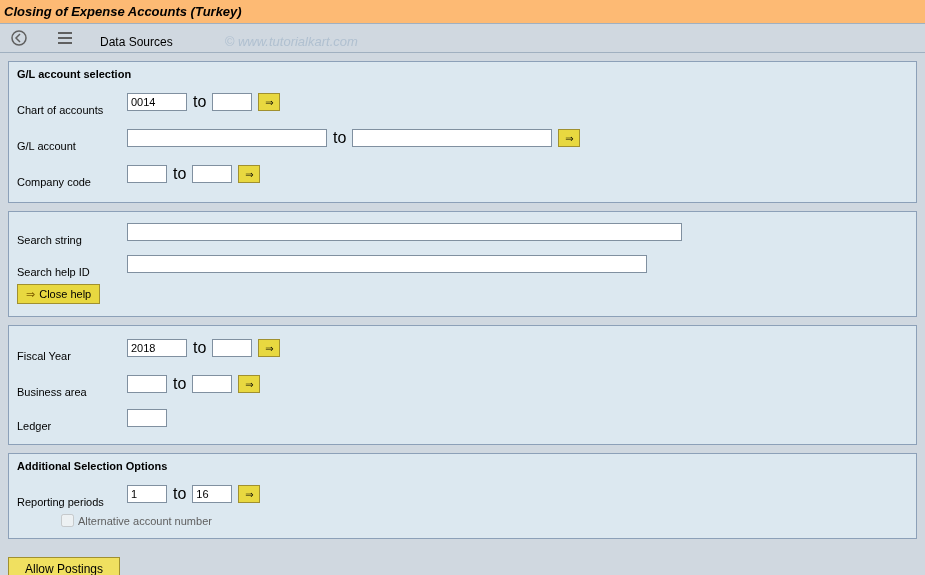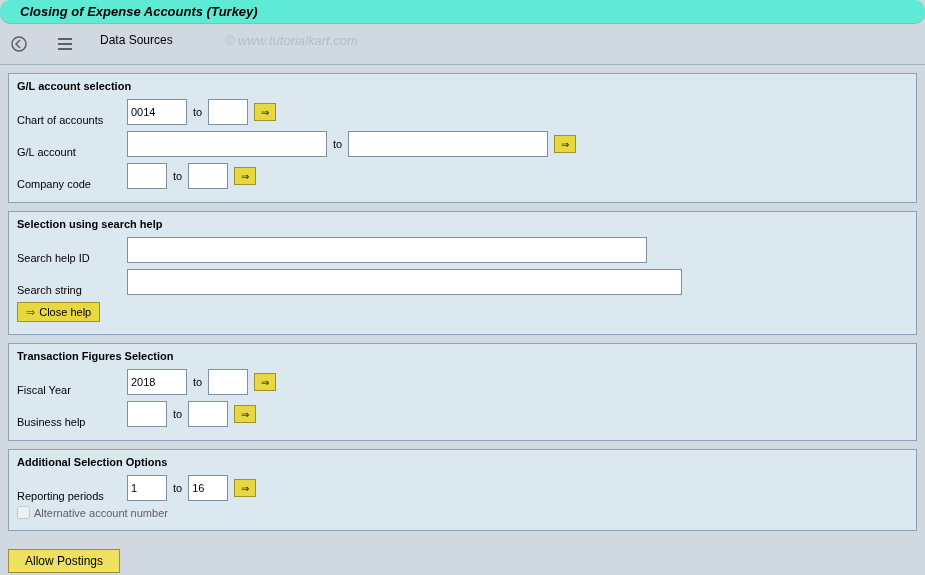--- a/index.html
+++ b/index.html
@@ -5,34 +5,33 @@
     * { box-sizing: border-box; margin: 0; padding: 0; }
     body {
       font-family: Arial, sans-serif;
       font-size: 12px;
       background: #d0d8e0;
       width: 925px;
       height: 575px;
       overflow: hidden;
     }
     .title-bar {
-      background: #5eead4;
+      background: #fdba74;
       border-bottom: 1px solid #a0b0c0;
-      padding: 4px 20px;
+      padding: 4px 4px;
       font-weight: bold;
       font-style: italic;
       font-size: 13px;
-      border-radius: 10px;
     }
     .toolbar {
       background: #d0d8e0;
       border-bottom: 1px solid #a0b0c0;
-      padding: 9px 8px;
-      display: flex;
-      align-items: flex-start;
+      padding: 3px 8px;
+      display: flex;
+      align-items: flex-end;
       gap: 24px;
     }
     .toolbar-icon {
       width: 22px;
       height: 22px;
       display: inline-flex;
       align-items: center;
       justify-content: center;
       cursor: pointer;
     }
@@ -66,30 +65,30 @@
     }
     .form-label {
       width: 110px;
       font-size: 11px;
       color: #000;
       margin-top: 16px;
     }
     .form-input {
       border: 1px solid #8090a0;
       background: #fff;
-      height: 26px;
+      height: 18px;
       font-size: 11px;
       padding: 1px 3px;
     }
     .form-input-sm { width: 40px; }
     .form-input-md { width: 60px; }
     .form-input-lg { width: 200px; }
     .to-label {
       margin: 7px 6px;
-      font-size: 11px;
+      font-size: 16px;
     }
     .arrow-btn {
       width: 22px;
       height: 18px;
       background: #e8d840;
       border: 1px solid #a09030;
       cursor: pointer;
       display: inline-flex;
       align-items: center;
       justify-content: center;
@@ -109,20 +108,21 @@
       height: 20px;
       margin-top: 2px;
     }
     .checkbox-row {
       display: flex;
       align-items: center;
       margin-bottom: 3px;
       gap: 4px;
       font-size: 11px;
       color: #606060;
+      margin-left: 44px;
     }
     .allow-btn {
       background: #f0e060;
       border: 1px solid #a09030;
       cursor: pointer;
       font-size: 12px;
       padding: 4px 16px;
       margin-top: 10px;
     }
   </style>
@@ -175,56 +175,58 @@
     <div class="form-row">
       <span class="form-label">Company code</span>
       <input class="form-input form-input-sm" type="text" value="" style="">
       <span class="to-label">to</span>
       <input class="form-input form-input-sm" type="text" value="" style="">
       <button class="arrow-btn">⇒</button>
     </div>
   </div>
 
   <div class="section">
-    <div class="section-title">Selection using search help</div>
+    <div class="form-row">
+      <span class="form-label">Search string</span>
+      <input class="form-input" style="width: 555px;" type="text" value="">
+    </div>
     <div class="form-row">
       <span class="form-label">Search help ID</span>
       <input class="form-input" style="width: 520px;" type="text" value="">
-    </div>
-    <div class="form-row">
-      <span class="form-label">Search string</span>
-      <input class="form-input" style="width: 555px;" type="text" value="">
     </div>
     <div class="form-row">
       <button class="search-help-btn">
         <span style="color:#806000;font-size:11px;">⇒</span>
         <span>Close help</span>
       </button>
     </div>
   </div>
 
   <div class="section">
-    <div class="section-title">Transaction Figures Selection</div>
 
     <div class="form-row">
       <span class="form-label">Fiscal Year</span>
       <input class="form-input form-input-md" type="text" value="2018" style="">
       <span class="to-label">to</span>
       <input class="form-input form-input-sm" type="text" value="" style="">
       <button class="arrow-btn">⇒</button>
     </div>
 
     <div class="form-row">
-      <span class="form-label">Business help</span>
-      <input class="form-input form-input-sm" type="text" value="" style="">
-      <span class="to-label">to</span>
-      <input class="form-input form-input-sm" type="text" value="" style="">
-      <button class="arrow-btn">⇒</button>
-    </div>
-
+      <span class="form-label">Business area</span>
+      <input class="form-input form-input-sm" type="text" value="" style="">
+      <span class="to-label">to</span>
+      <input class="form-input form-input-sm" type="text" value="" style="">
+      <button class="arrow-btn">⇒</button>
+    </div>
+
+    <div class="form-row">
+      <span class="form-label">Ledger</span>
+      <input class="form-input form-input-sm" type="text" value="" style="">
+    </div>
   </div>
 
   <div class="section">
     <div class="section-title">Additional Selection Options</div>
     <div class="form-row">
       <span class="form-label">Reporting periods</span>
       <input class="form-input form-input-sm" type="text" value="1" style="">
       <span class="to-label">to</span>
       <input class="form-input form-input-sm" type="text" value="16" style="">
       <button class="arrow-btn">⇒</button>

